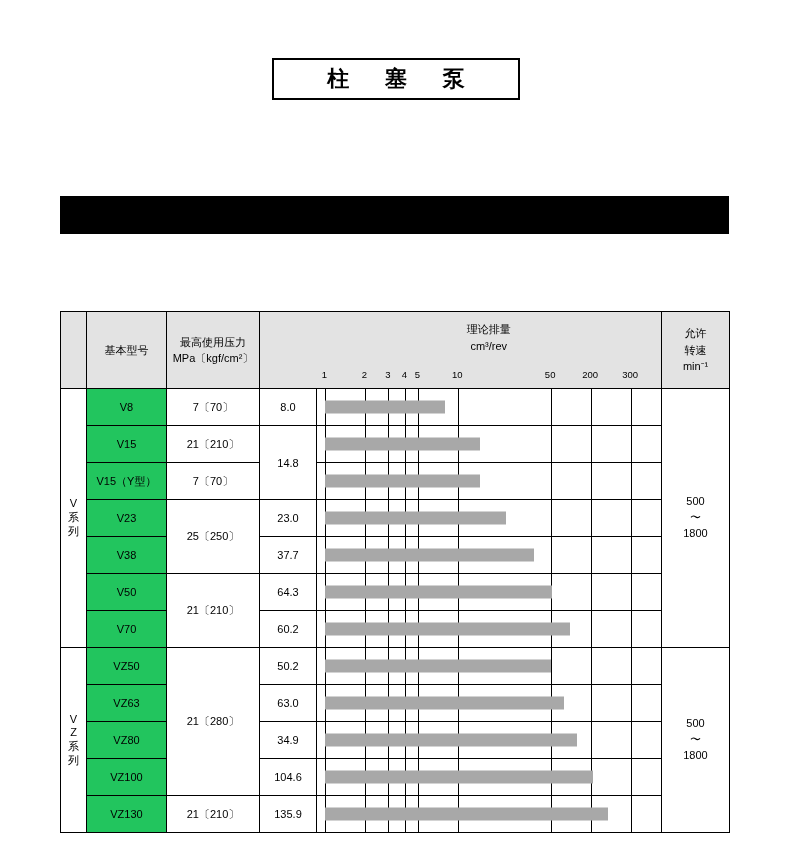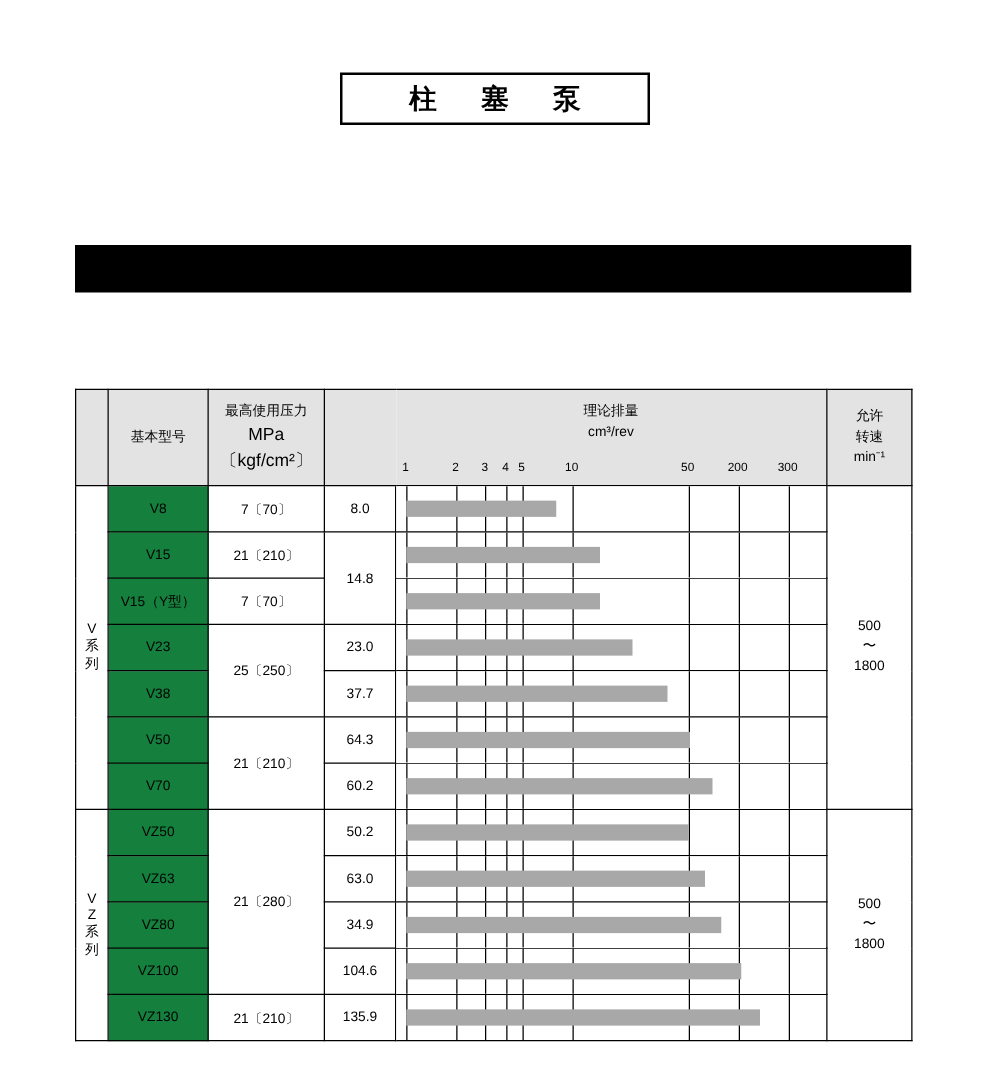--- a/index.html
+++ b/index.html
@@ -65,34 +65,34 @@
     vertical-align: middle;
     padding: 0;
   }
   .hdr td {
     background: #e3e3e3;
     height: 77px;
     line-height: 1.5;
     font-size: 11px;
   }
   .hdr .unit-small {
-    font-size: 14px;
+    font-size: 11px;
   }
   .series-cell {
     width: 26px;
     background: #fff;
     font-size: 11px;
     line-height: 1.25;
   }
   .model-cell {
     width: 80px;
     text-align: left;
     padding-left: 14px;
     font-size: 11px;
-    background: #15803d;
+    background: #22c55e;
   }
   .press-cell {
     width: 93px;
     background: #fff;
     font-size: 11px;
   }
   .disp-cell {
     width: 57px;
     background: #fff;
     font-size: 11px;

